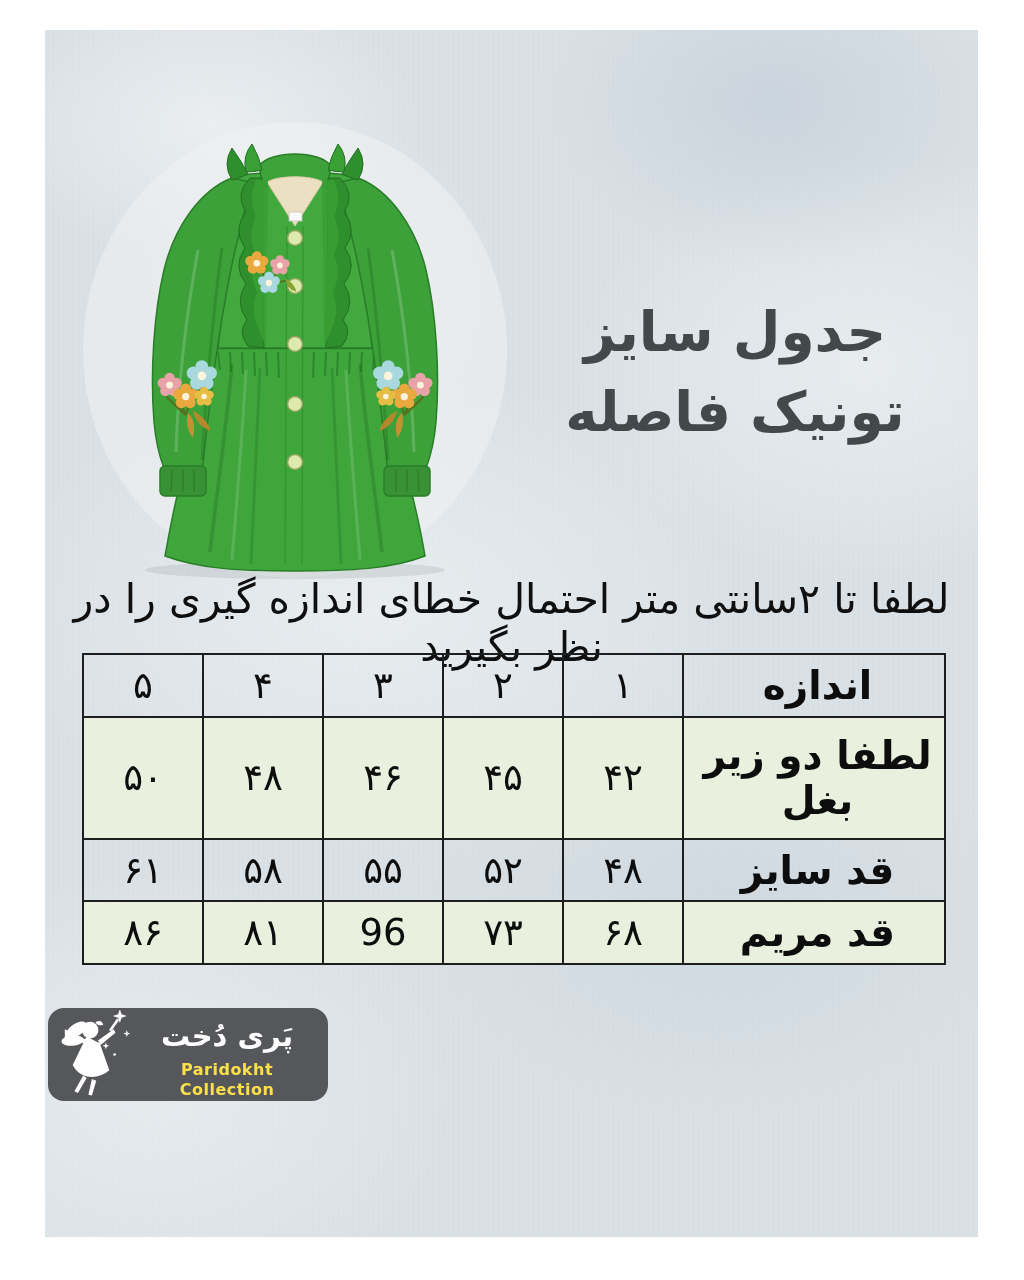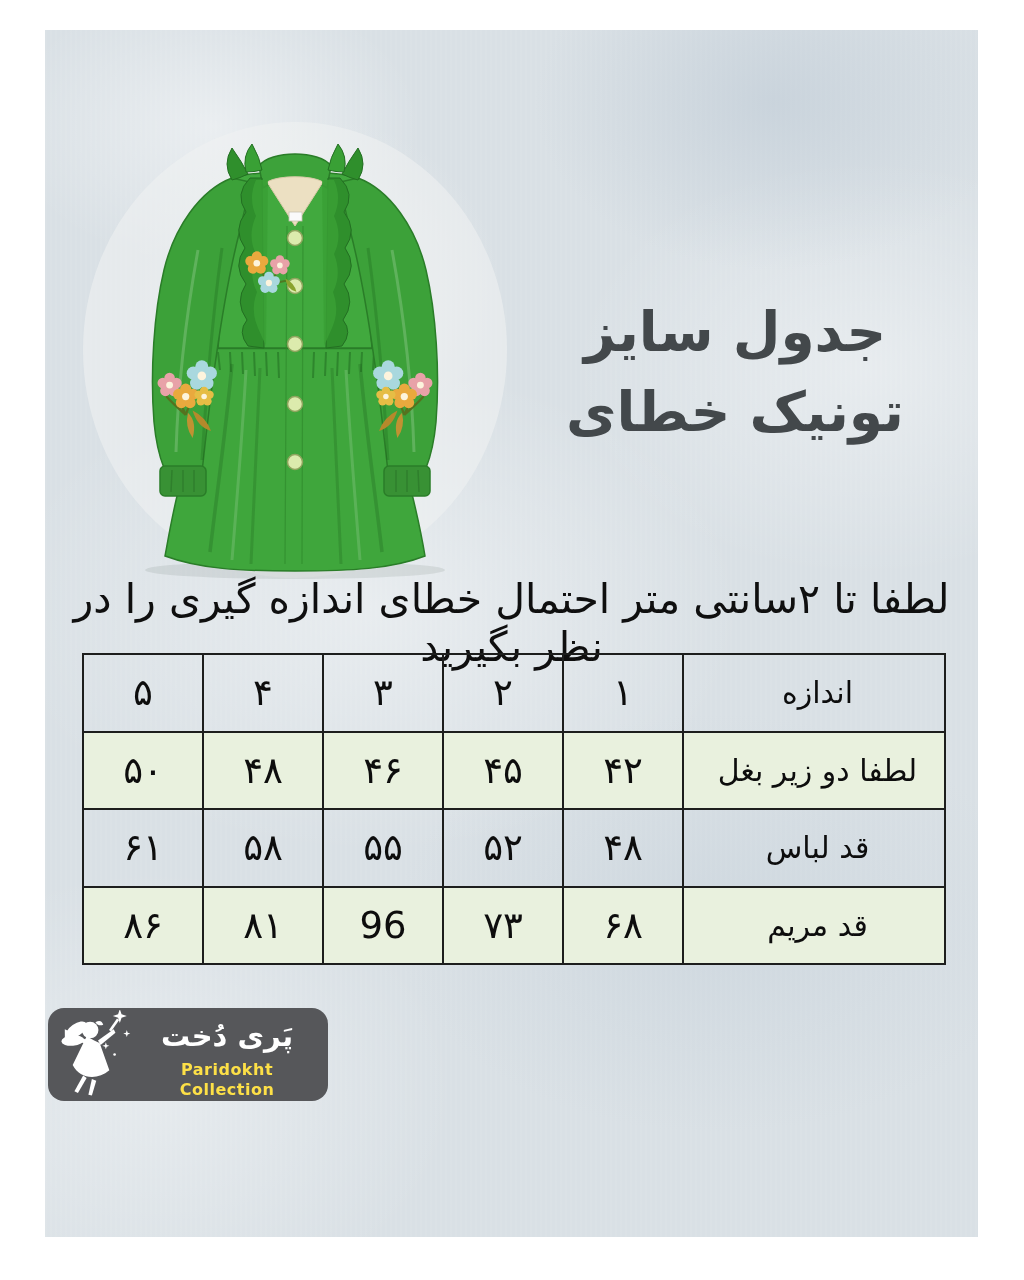--- a/index.html
+++ b/index.html
@@ -40,21 +40,21 @@
   }
 
   table.size-table {
     position:absolute; left:37px; top:623px; width:862px; height:312px;
     border-collapse:collapse; table-layout:fixed; direction:rtl;
   }
   table.size-table td {
     border:2px solid #1d1e1d; text-align:center; vertical-align:middle;
     color:#0d0d0d; background:transparent;
   }
-  td.lbl { font-size:30px; font-weight:400;padding-left:7px; }
+  td.lbl { font-size:39px; font-weight:700;padding-left:7px; }
   td.val { font-size:37px; font-weight:400; }
   tr.row-green td { background:#e9f1de; }
   col.c-label { width:262px; } col.c-size { width:120px; }
 
   .logo-box {
     position:absolute; left:3px; top:978px; width:280px; height:93px;
     background:#56575a; border-radius:16px;
   }
   .logo-fairy { position:absolute; left:2px; top:2px; width:96px; height:89px; }
   .logo-texts { position:absolute; left:84px; top:4px; width:190px; text-align:center; }
@@ -149,21 +149,21 @@
         </g>
 
         <use href="#cluster-sm" transform="translate(190,152) scale(1.1)"></use>
         <use href="#cluster" transform="translate(108,272) scale(1.15)"></use>
         <use href="#cluster" transform="translate(322,272) scale(-1.15,1.15)"></use>
       </g>
     </svg>
 
     <div class="title-block">
       <div class="title-line">جدول سایز</div>
-      <div class="title-line">تونیک خطای</div>
+      <div class="title-line">تونیک فاصله</div>
     </div>
 
     <div class="note">لطفا تا ۲سانتی متر احتمال خطای اندازه گیری را در نظر بگیرید</div>
 
     <table class="size-table">
       <colgroup>
         <col class="c-label">
           <col class="c-size">
           <col class="c-size">
           <col class="c-size">
@@ -181,21 +181,21 @@
       </tr>
       <tr class="row-green">
         <td class="lbl">لطفا دو زیر بغل</td>
         <td class="val">۴۲</td>
         <td class="val">۴۵</td>
         <td class="val">۴۶</td>
         <td class="val">۴۸</td>
         <td class="val">۵۰</td>
       </tr>
       <tr>
-        <td class="lbl">قد لباس</td>
+        <td class="lbl">قد سایز</td>
         <td class="val">۴۸</td>
         <td class="val">۵۲</td>
         <td class="val">۵۵</td>
         <td class="val">۵۸</td>
         <td class="val">۶۱</td>
       </tr>
       <tr class="row-green">
         <td class="lbl">قد مریم</td>
         <td class="val">۶۸</td>
         <td class="val">۷۳</td>

